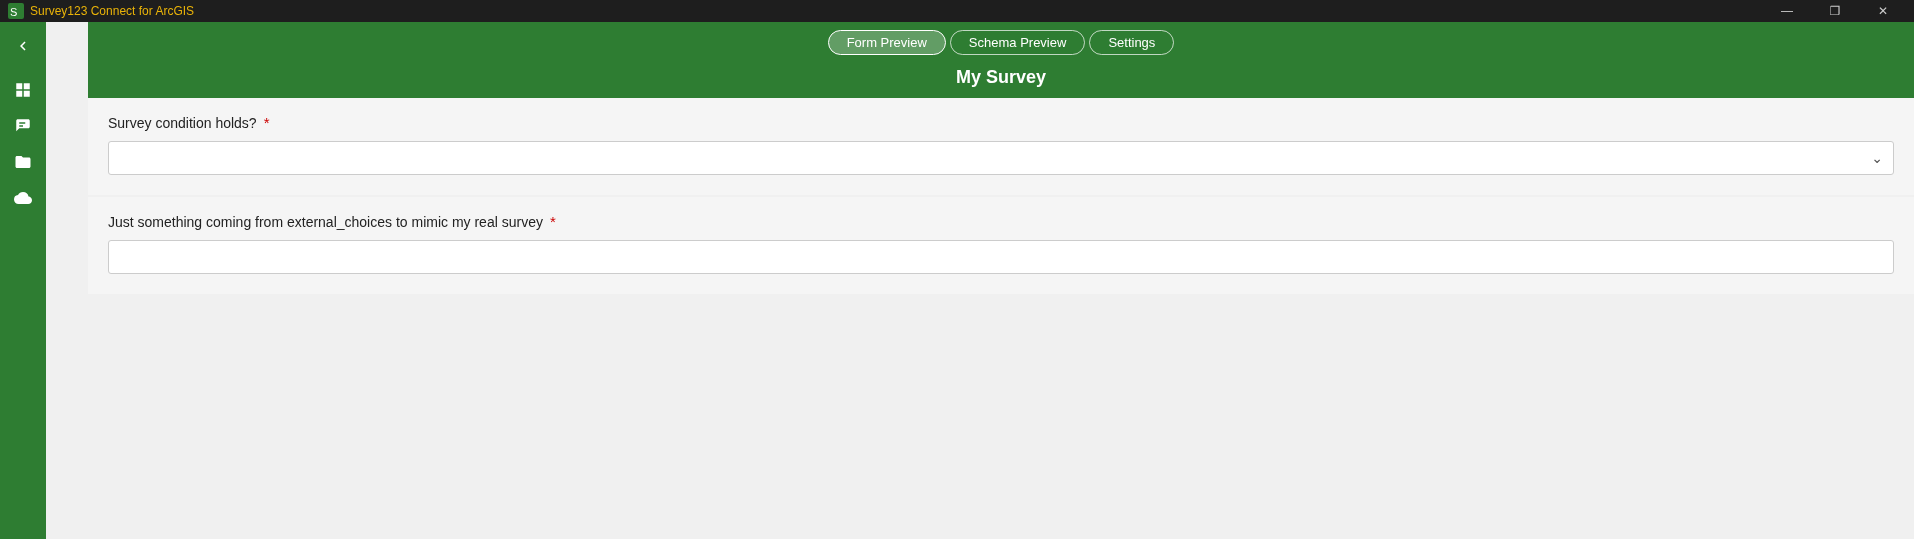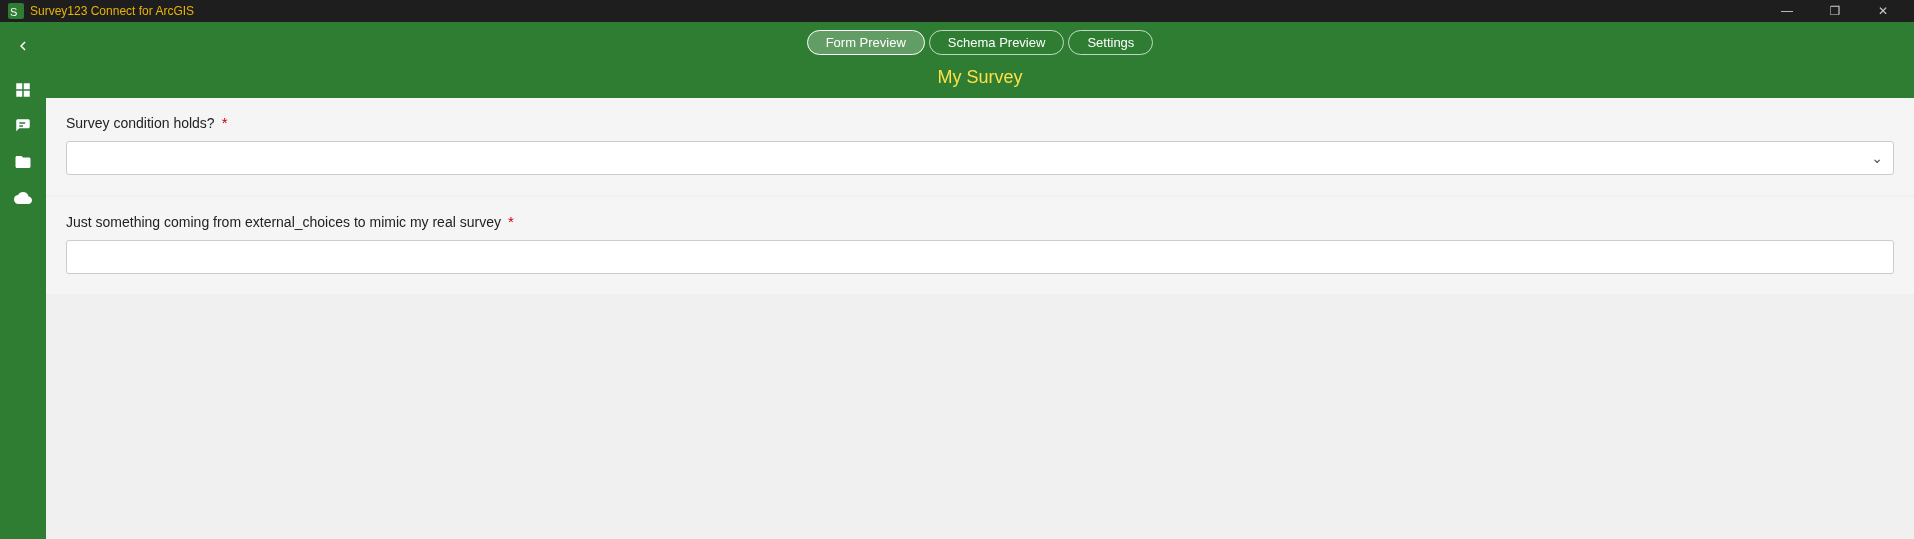--- a/index.html
+++ b/index.html
@@ -86,20 +86,21 @@
       width: 18px;
       height: 18px;
     }
 
     
     .main {
       flex: 1;
       display: flex;
       flex-direction: column;
       overflow: hidden;
+      padding-left: 42px;
     }
 
     
     .topbar {
       background: #2e7d32;
       padding: 8px 0 0 0;
       display: flex;
       flex-direction: column;
       align-items: center;
     }
@@ -118,23 +119,23 @@
       background: transparent;
       font-family: 'Segoe UI', Arial, sans-serif;
     }
     .tab.active {
       background: rgba(255,255,255,0.25);
       border-color: white;
       font-weight: 500;
     }
 
     .survey-title {
-      color: #fde047;
+      color: #ffffff;
       font-size: 18px;
-      font-weight: 400;
+      font-weight: 700;
       padding: 6px 0 10px 0;
       text-align: left;
     }
 
     
     .form-area {
       flex: 1;
       background: #f0f0f0;
       padding: 0;
       overflow-y: auto;

